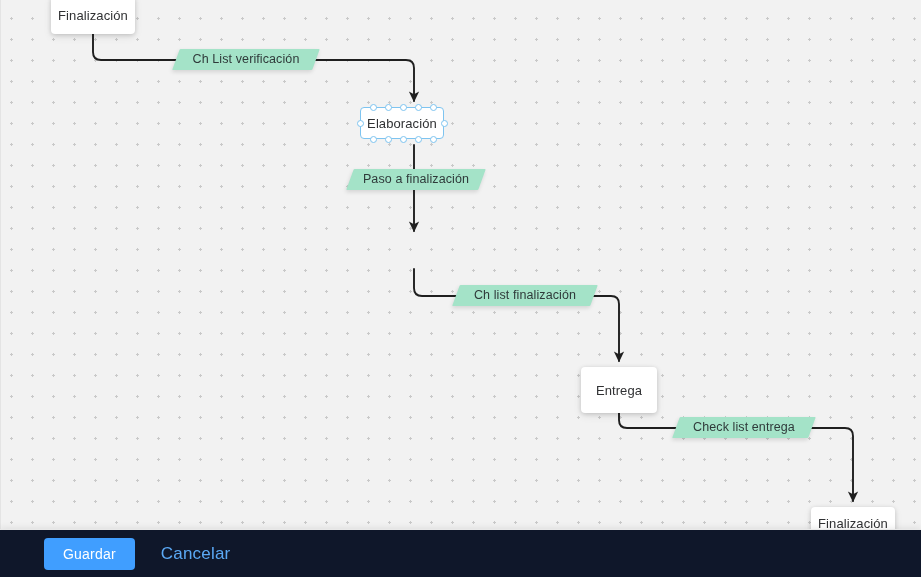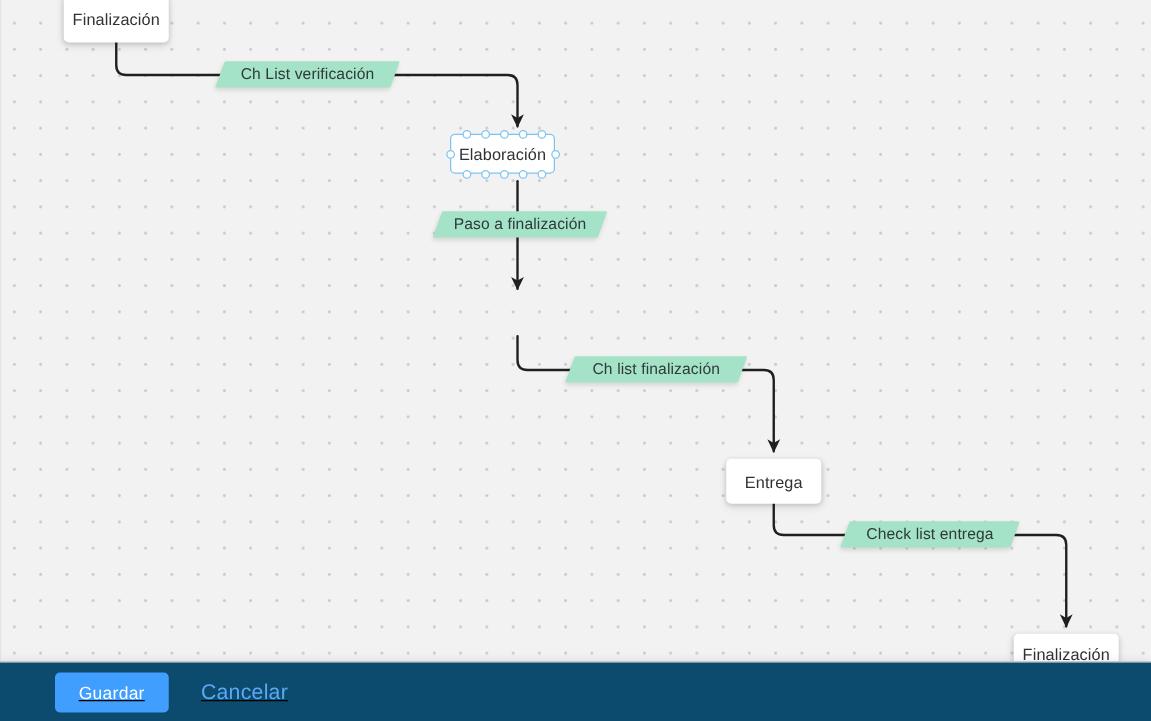--- a/index.html
+++ b/index.html
@@ -107,29 +107,28 @@
     letter-spacing: .1px;
   }
 
   
   #footer {
     position: absolute;
     left: 0;
     bottom: 0;
     width: 921px;
     height: 48px;
-    background: #0c4a6e;
+    background: #0f172a;
     border-top: 1px solid #e8e8e8;
     box-shadow: 0 -2px 6px rgba(0,0,0,.07);
     display: flex;
     align-items: center;
     padding-left: 44px;
     box-sizing: border-box;
     z-index: 30;
-    text-decoration: underline;
   }
 
   #btn-guardar {
     appearance: none;
     border: none;
     background: #409eff;
     color: #ffffff;
     font-size: 14px;
     font-family: "Liberation Sans", sans-serif;
     padding: 0 19px;
@@ -208,21 +207,21 @@
       <span class="anchor" style="left:9px;   top:28px;"></span>
       <span class="anchor" style="left:24px;  top:28px;"></span>
       <span class="anchor" style="left:39px;  top:28px;"></span>
       <span class="anchor" style="left:54px;  top:28px;"></span>
       <span class="anchor" style="left:69px;  top:28px;"></span>
       <span class="anchor" style="left:-4px;  top:12px;"></span>
       <span class="anchor" style="left:80px;  top:12px;"></span>
     </div>
 
 
-    <div class="node" style="left:581px; top:367px; width:76px; height:36px;">
+    <div class="node" style="left:581px; top:367px; width:76px; height:46px;">
       <span>Entrega</span>
     </div>
 
     <div class="node" style="left:811px; top:507px; width:84px; height:32px;">
       <span>Finalización</span>
     </div>
 
   </div>
 
   <div id="footer">

